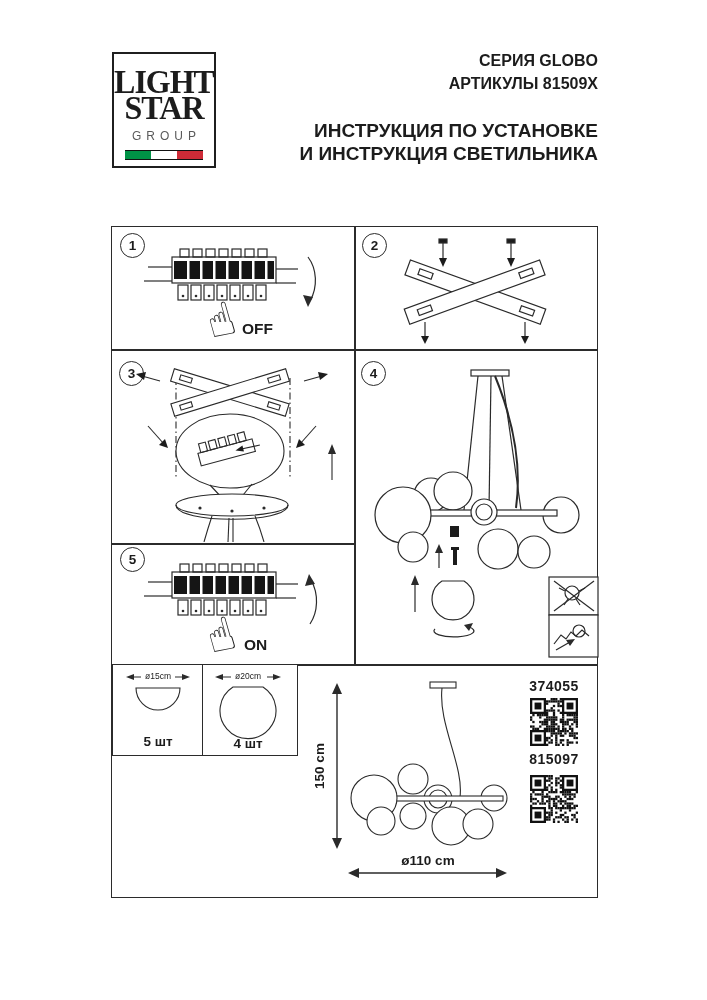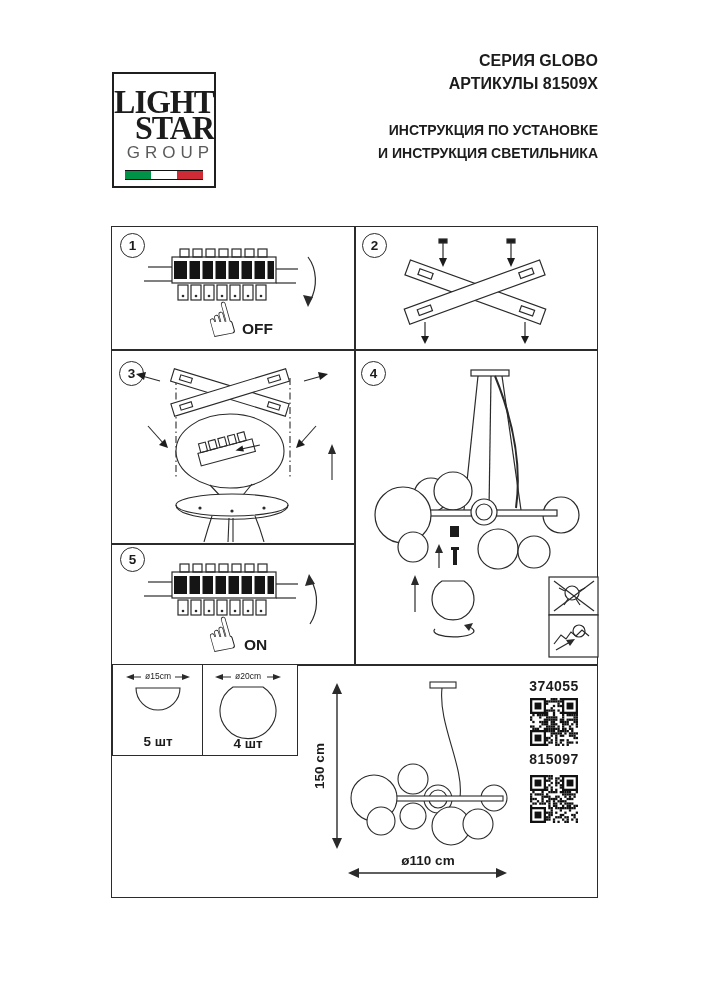--- a/index.html
+++ b/index.html
@@ -1,29 +1,29 @@
 <!DOCTYPE html>
 <html><head>
 <meta charset="utf-8">
 <style>
   html,body{margin:0;padding:0;background:#f4f4f4;}
   .page{position:relative;width:707px;height:1000px;background:#ffffff;margin:0 auto;
         font-family:"Liberation Sans","DejaVu Sans",sans-serif;color:#1c1c1c;overflow:hidden;}
   .abs{position:absolute;}
   
-  .logo{left:112px;top:72px;width:104px;height:116px;border:2px solid #1f1f1f;
-        text-align:right;padding-top:14px;box-sizing:border-box;background:#fff;}
+  .logo{left:112px;top:52px;width:104px;height:116px;border:2px solid #1f1f1f;
+        text-align:center;padding-top:14px;box-sizing:border-box;background:#fff;}
   .logo-word{font-family:"Liberation Serif","DejaVu Serif",serif;font-weight:700;
              font-size:32px;line-height:26px;letter-spacing:-1px;transform:scaleY(1.08);}
-  .logo-group{font-size:17px;letter-spacing:5px;color:#5a5a5a;margin-top:3px;text-indent:5px;}
+  .logo-group{font-size:12px;letter-spacing:5px;color:#5a5a5a;margin-top:9px;text-indent:5px;}
   .logo-flag{width:78px;height:8px;margin:7px auto 0;border-top:1.5px solid #111;
              border-bottom:1.5px solid #111;display:flex;}
   .logo-flag span{flex:1;}
   .series{right:109px;top:49px;text-align:right;font-weight:700;font-size:16px;line-height:23px;}
-  .doc-title{right:109px;top:119px;text-align:right;font-weight:700;font-size:14px;line-height:23px;}
+  .doc-title{right:109px;top:119px;text-align:right;font-weight:700;font-size:19px;line-height:23px;}
   
   .main-box{left:111px;top:226px;width:487px;height:672px;border:1.6px solid #2b2b2b;box-sizing:border-box;}
   .gline{position:absolute;background:#2b2b2b;}
   .num{position:absolute;width:25px;height:25px;border:1.4px solid #2b2b2b;border-radius:50%;
        display:flex;align-items:center;justify-content:center;font-size:13.5px;font-weight:600;background:#fff;box-sizing:border-box;}
   .panel-svg{position:absolute;}
   svg text{font-family:"Liberation Sans","DejaVu Sans",sans-serif;fill:#1c1c1c;}
   
   .bulb-box{position:absolute;border:1.5px solid #2b2b2b;box-sizing:border-box;background:#fff;}
   .notes{position:absolute;left:16px;top:565px;width:215px;font-size:11.8px;line-height:17px;color:#1a1a1a;}

